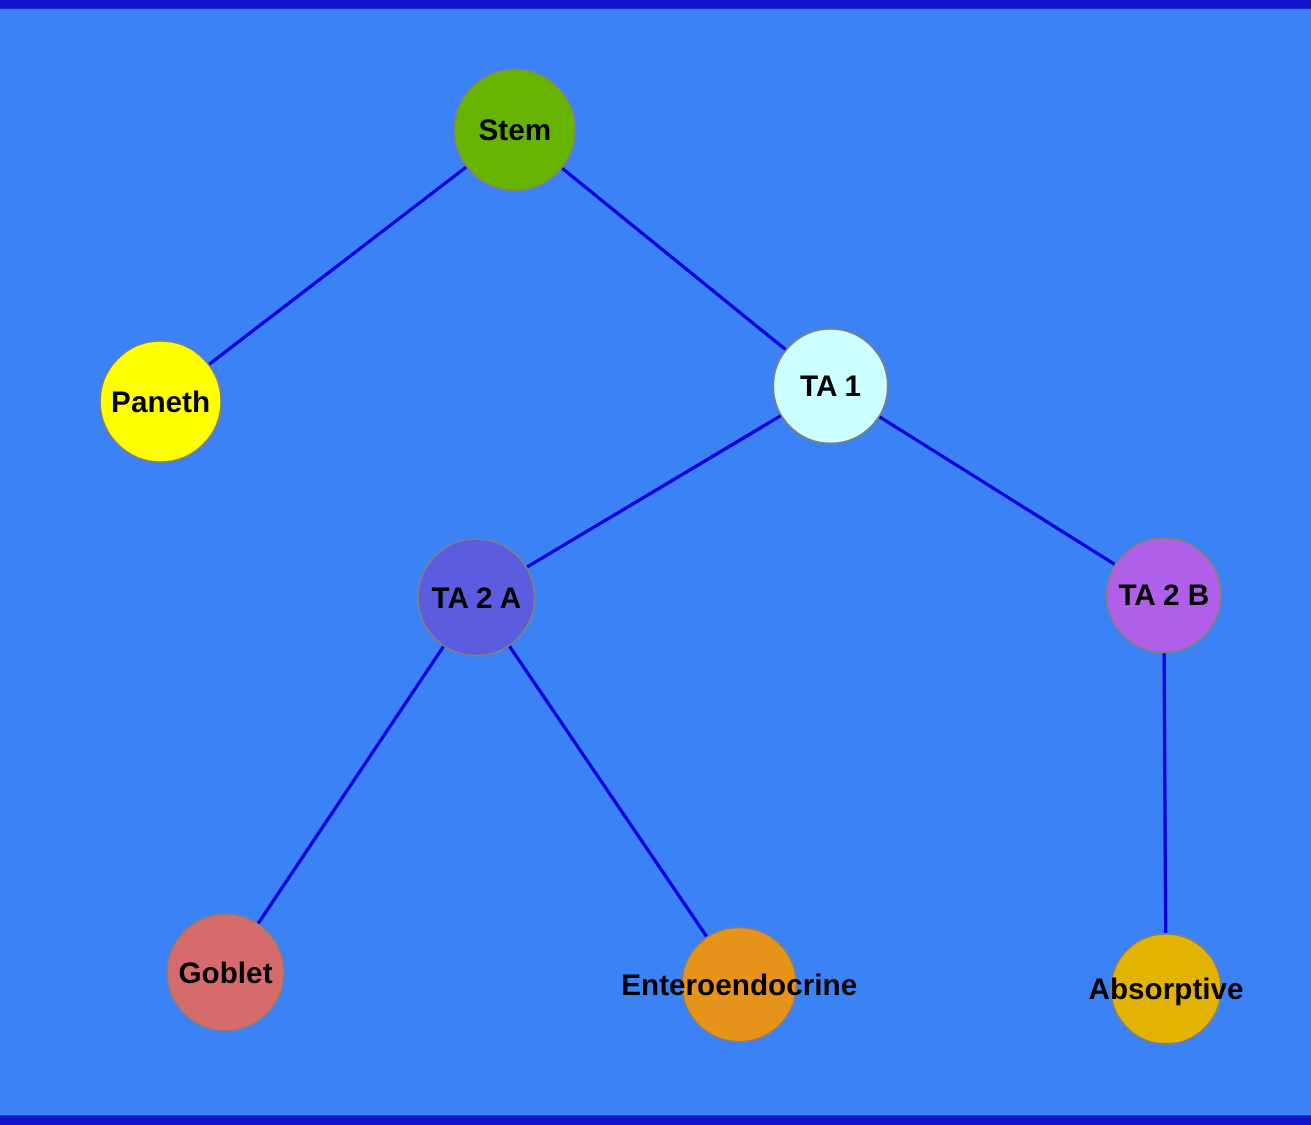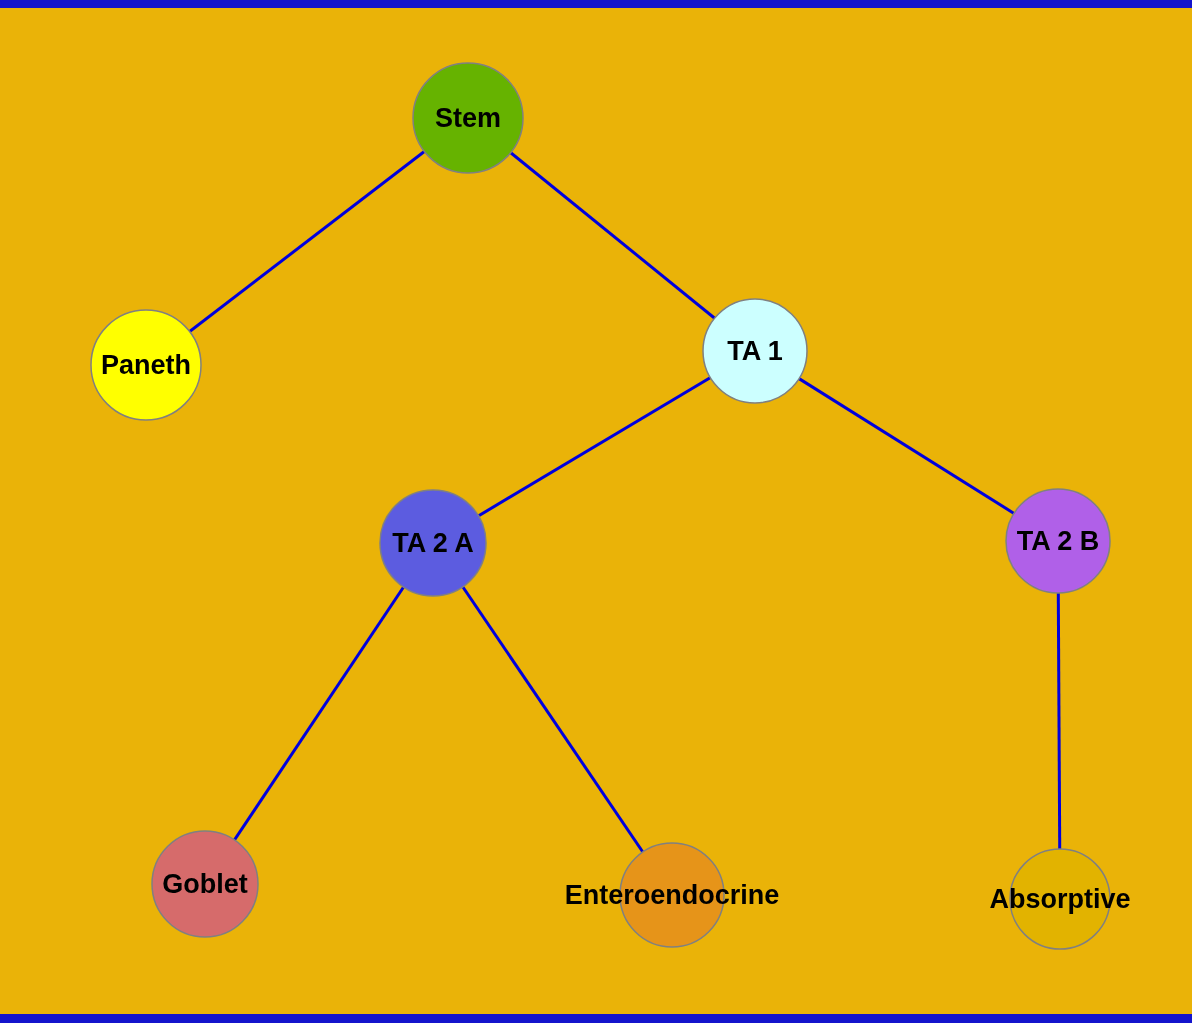--- a/index.html
+++ b/index.html
@@ -34,21 +34,21 @@
     font-size: 27px;
     font-weight: bold;
     fill: #000000;
     text-anchor: middle;
     pointer-events: none;
   }
 </style>
 </head>
 <body>
 
-<div class="canvas-frame" style="background: #eab308; border-top-color: rgb(20, 20, 204); border-bottom-color: rgb(20, 20, 204);">
+<div class="canvas-frame" style="background: #3b82f6; border-top-color: rgb(20, 20, 204); border-bottom-color: rgb(20, 20, 204);">
   <svg class="graph" id="graph-svg" viewBox="0 0 1192 1006" xmlns="http://www.w3.org/2000/svg">
     <g id="edges-layer">
         <line x1="468" y1="110" x2="146" y2="357" stroke="#0000dd" stroke-width="3" class="edge"></line>
         <line x1="468" y1="110" x2="755" y2="343" stroke="#0000dd" stroke-width="3" class="edge"></line>
         <line x1="755" y1="343" x2="433" y2="535" stroke="#0000dd" stroke-width="3" class="edge"></line>
         <line x1="755" y1="343" x2="1058" y2="533" stroke="#0000dd" stroke-width="3" class="edge"></line>
         <line x1="433" y1="535" x2="205" y2="876" stroke="#0000dd" stroke-width="3" class="edge"></line>
         <line x1="433" y1="535" x2="672" y2="887" stroke="#0000dd" stroke-width="3" class="edge"></line>
         <line x1="1058" y1="533" x2="1060" y2="891" stroke="#0000dd" stroke-width="3" class="edge"></line>
       </g>

